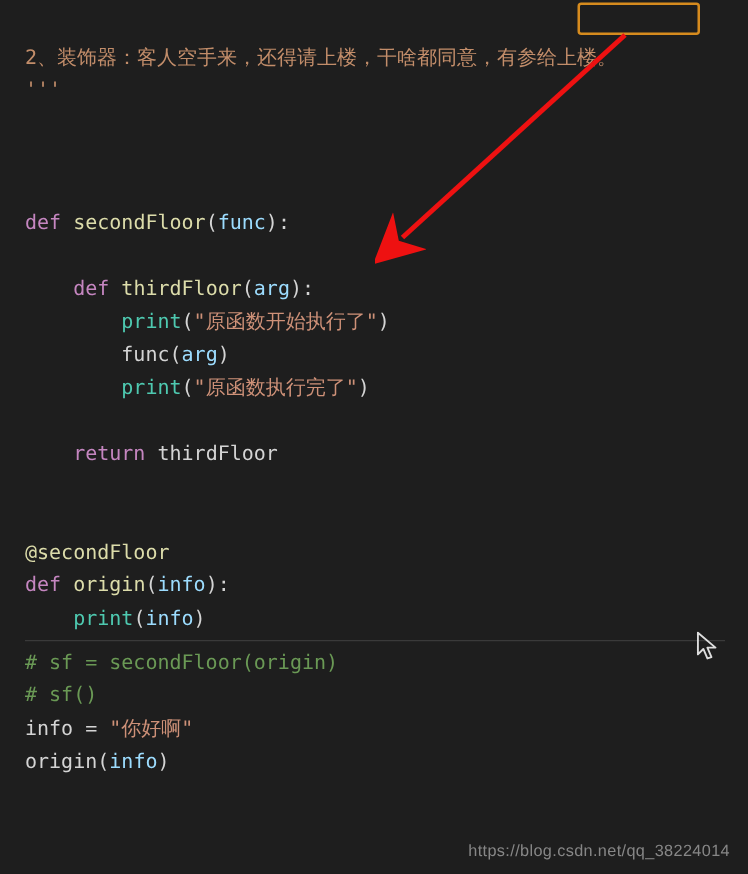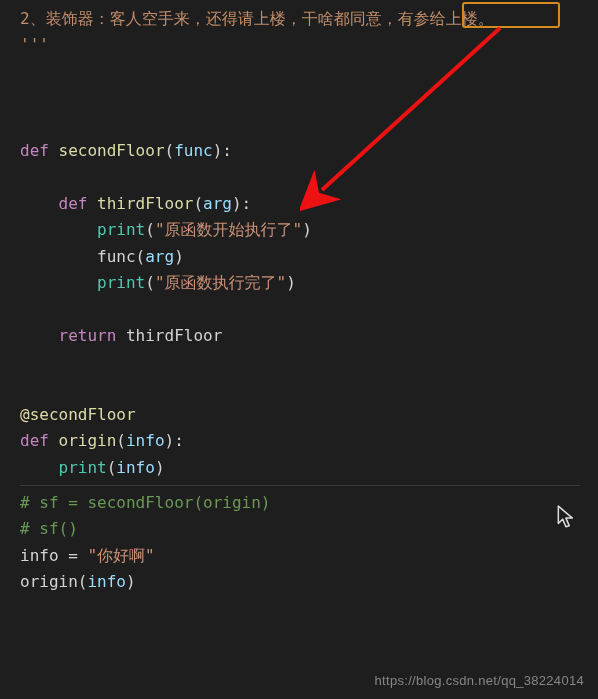--- a/index.html
+++ b/index.html
@@ -10,20 +10,21 @@
     line-height: 1.65;
     width: 598px;
     height: 699px;
     overflow: hidden;
     position: relative;
     color: #d4d4d4;
   }
   .editor {
     padding: 6px 10px 10px 20px;
     position: relative;
+    margin-top: 27px;
   }
   pre {
     font-family: inherit;
     white-space: pre;
   }
   .comment { color: #c28d6a; }
   .kw      { color: #c586c0; }
   .fn      { color: #dcdcaa; }
   .builtin { color: #4ec9b0; }
   .param   { color: #9cdcfe; }

